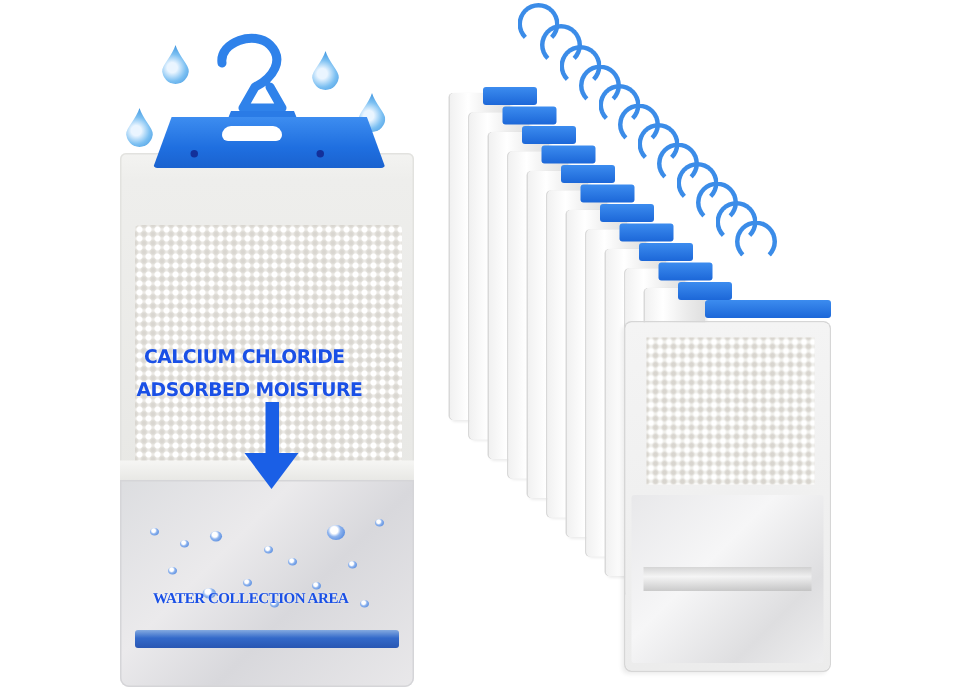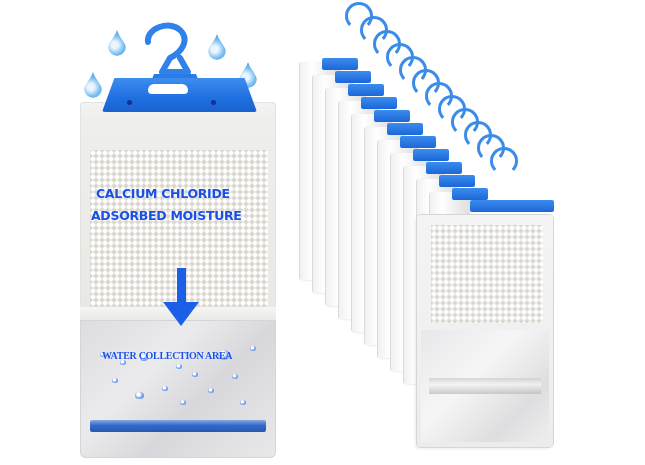--- a/index.html
+++ b/index.html
@@ -42,20 +42,21 @@
   }
   .droplet-small {
     position: absolute; width: 6px; height: 5px; border-radius: 50%;
     background: radial-gradient(circle at 40% 35%, #ffffff 0 25%, #8db3ee 45%, #3a76d6 100%);
   }
 
   .label {
     position: absolute; color: #1a50e6; font-family: "DejaVu Sans", sans-serif;
     font-weight: bold; letter-spacing: -0.3px; white-space: nowrap;
     text-shadow: 0 0 2px rgba(255,255,255,0.8);
+    margin-top: 44px;
   }
   .label-line1 { left: 96px; top: 186px; font-size: 12.5px; }
   .label-line2 { left: 91px; top: 208px; font-size: 12.5px; }
   .label-water { left: 102px; top: 350px; font-size: 10px; font-family: Liberation Serif, serif; }
 
   .arrow-shaft { left: 177px; top: 268px; width: 9px; height: 36px; background: #1a5fe6; }
   .arrow-head {
     left: 163px; top: 302px; width: 0; height: 0;
     border-left: 18px solid transparent; border-right: 18px solid transparent;
     border-top: 24px solid #1a5fe6;

